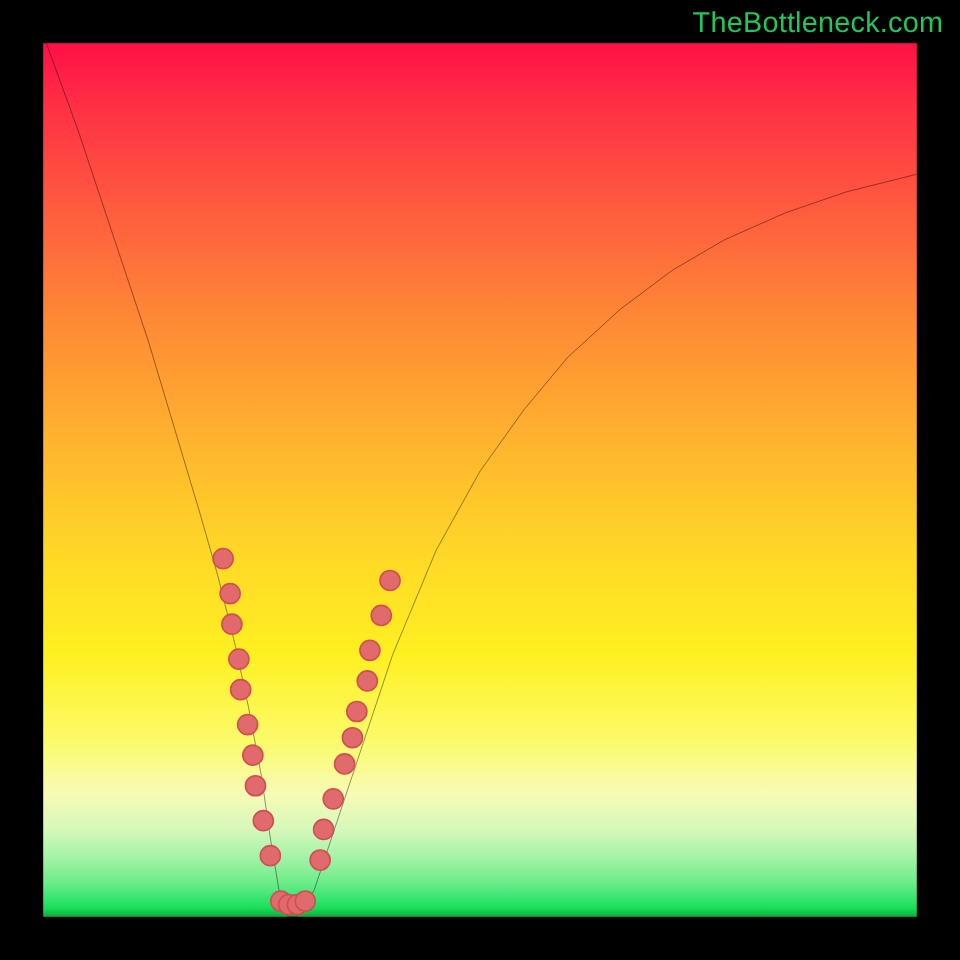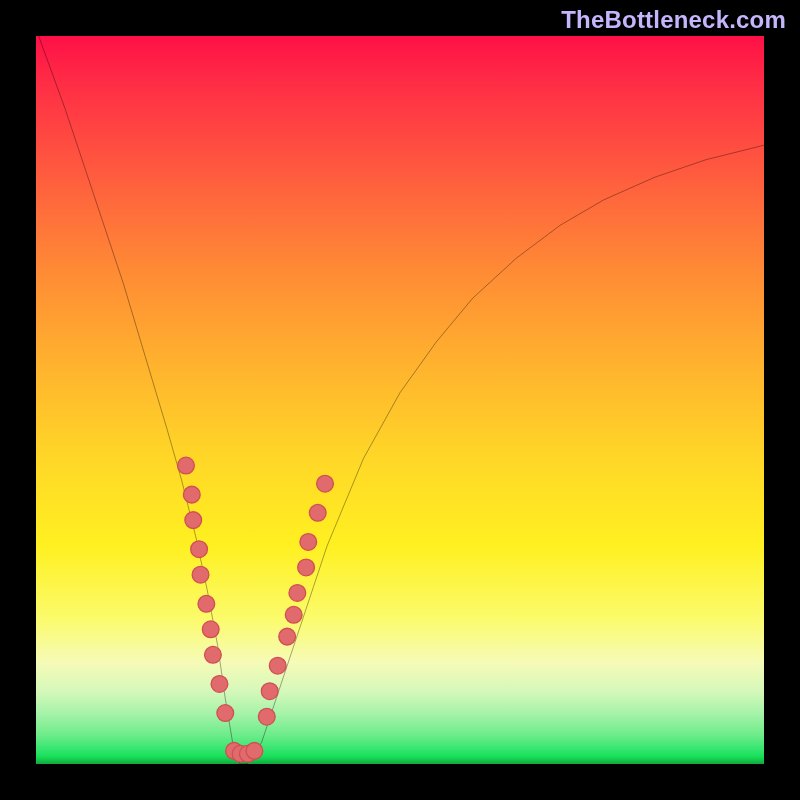--- a/index.html
+++ b/index.html
@@ -15,22 +15,22 @@
     position: relative;
     width: 800px;
     height: 800px;
     background: #000;
   }
   .watermark {
     position: absolute;
     top: 6px;
     right: 14px;
     font-size: 24px;
-    font-weight: 700;
-    color: #c4b5fd;
+    font-weight: 400;
+    color: #22c55e;
     letter-spacing: 0.2px;
     z-index: 5;
   }
   .plot {
     position: absolute;
     left: 36px;
     top: 36px;
     width: 728px;
     height: 728px;
     

